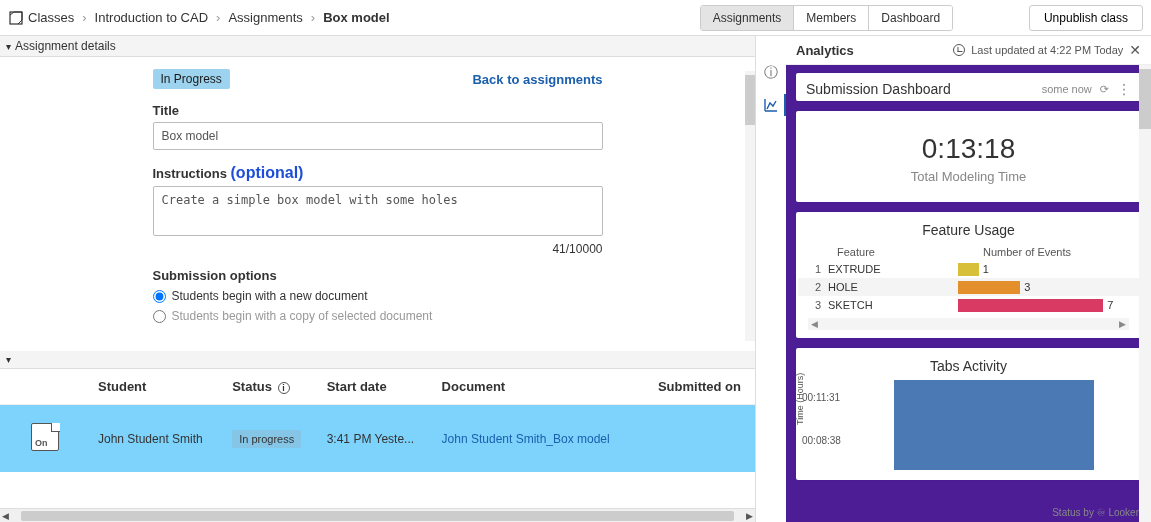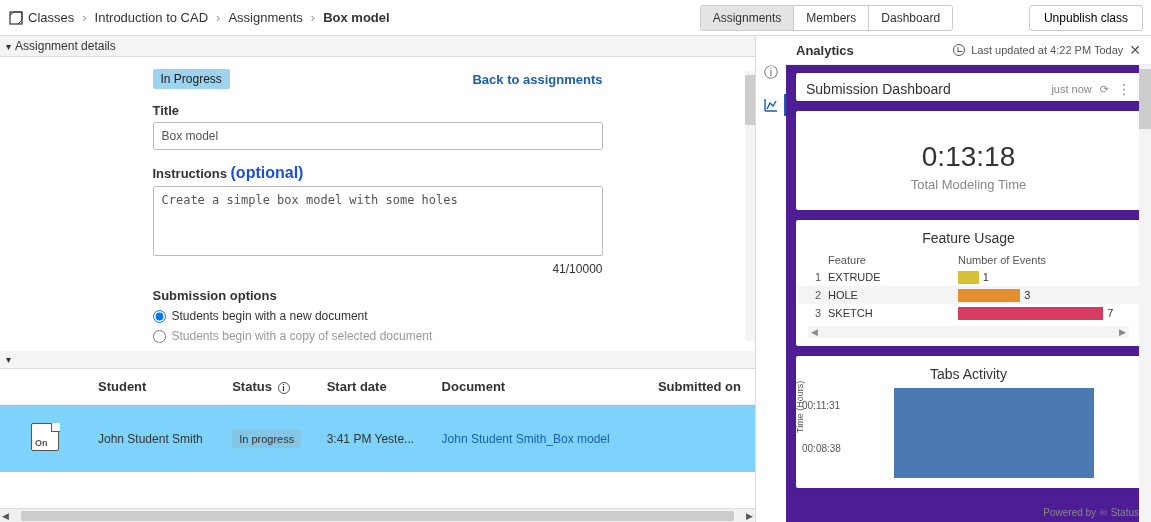--- a/index.html
+++ b/index.html
@@ -19,21 +19,21 @@
 .section-head { background: #f4f4f4; border-bottom: 1px solid #ddd; font-size: 12px; padding: 3px 6px; display: flex; align-items: center; gap: 4px; }
 .section-head .chev { font-size: 10px; }
 .details-body { padding: 12px 0 8px 0; overflow-y: auto; position: relative; flex: 0 0 294px; }
 .details-inner { margin: 0 auto; width: 450px; }
 .badge-row { display: flex; align-items: center; margin-bottom: 14px; }
 .badge-inprog { background: #9dd3ee; color: #1a1a1a; font-size: 12px; padding: 3px 8px; border-radius: 2px; }
 .back-link { margin-left: auto; color: #1b5fad; font-weight: 700; font-size: 13px; cursor: pointer; }
 .field-label { font-size: 13px; font-weight: 600; margin-bottom: 4px; }
 .field-label .opt { font-weight: 700; color: #1d4ed8; font-size: 16px; }
 .text-input { width: 100%; border: 1px solid #bbb; border-radius: 2px; padding: 6px 8px; font-size: 12px; color: #555; margin-bottom: 14px; }
-.textarea { width: 100%; border: 1px solid #bbb; border-radius: 2px; padding: 6px 8px; font-size: 12px; color: #555; height: 70px; resize: none; }
+.textarea { width: 100%; border: 1px solid #bbb; border-radius: 2px; padding: 6px 8px; font-size: 12px; color: #555; height: 50px; resize: none; }
 .counter { text-align: right; font-size: 12px; color: #333; margin-top: 3px; margin-bottom: 12px; }
 .sub-opts { font-size: 13px; font-weight: 600; margin-bottom: 6px; }
 .radio-row { display: flex; align-items: center; gap: 6px; font-size: 12px; margin-bottom: 6px; color: #333; }
 .radio-row.dim { color: #999; }
 .activity-body { flex: 1; overflow: auto; }
 .tbl { width: 100%; border-collapse: collapse; font-size: 12px; }
 .tbl th { text-align: left; font-weight: 600; padding: 10px 8px; font-size: 13px; border-bottom: 1px solid #eee; }
 .tbl th.last { text-align: right; padding-right: 14px; }
 .tbl .row-sel td { background: #7dd3fc; }
 .tbl td { padding: 18px 8px; vertical-align: middle; }
@@ -54,28 +54,28 @@
 .analytics-head { display: flex; align-items: center; padding: 6px 10px; border-bottom: 1px solid #eee; font-size: 13px; }
 .analytics-head .title { font-weight: 600; }
 .analytics-head .updated { margin-left: auto; font-size: 11px; color: #555; display: flex; align-items: center; gap: 6px; }
 .analytics-head .close { cursor: pointer; font-size: 14px; color: #555; }
 .analytics-body { flex: 1; background: #4c1d95; overflow-y: auto; padding: 8px 10px 28px 10px; position: relative; }
 .card { background: #fff; border-radius: 2px; margin-bottom: 10px; box-shadow: 0 0 2px rgba(0,0,0,0.08); }
 .card-head { display: flex; align-items: center; padding: 8px 10px 4px; font-size: 14px; }
 .card-head .ht { font-weight: 400; }
 .card-head .meta { margin-left: auto; font-size: 11px; color: #888; display: flex; align-items: center; gap: 8px; }
 .card-head .dots { cursor: pointer; color: #888; font-size: 14px; }
-.time-card { text-align: center; padding: 30px 10px 18px; }
+.time-card { text-align: center; padding: 22px 10px 18px; }
 .time-val { font-size: 28px; font-weight: 400; }
 .time-lbl { color: #888; font-size: 13px; margin-top: 4px; }
 .feat-card { padding: 0 2px 8px; }
 .feat-title { text-align: center; padding: 10px 0 6px; font-size: 14px; }
 .feat-head-row { display: flex; font-size: 11px; color: #555; padding: 2px 10px; }
 .feat-head-row .c1 { width: 20px; }
-.feat-head-row .c2 { width: 130px; }
+.feat-head-row .c2 { width: 146px; margin-left: 9px; }
 .feat-head-row .c3 { flex: 1; }
 .feat-row { display: flex; align-items: center; font-size: 11px; padding: 1px 10px; height: 18px; }
 .feat-row .c1 { width: 20px; color: #555; text-align: center; }
 .feat-row .c2 { width: 130px; }
 .feat-row .bar-wrap { flex: 1; display: flex; align-items: center; gap: 4px; }
 .feat-row .bar { height: 13px; }
 .feat-row.alt { background: #f4f4f4; }
 .feat-scroll { height: 12px; margin: 4px 10px 0; background: #f4f4f4; display: flex; align-items: center; justify-content: space-between; font-size: 9px; color: #888; padding: 0 3px; }
 .tabs-card { }
 .tabs-title { text-align: center; padding: 10px 0 6px; font-size: 14px; }
@@ -209,21 +209,21 @@
         <span class="clock-ico"></span>
         <span>Last updated at 4:22 PM Today</span>
         <span class="close">✕</span>
       </span>
     </div>
     <div class="analytics-body">
       <div class="card">
         <div class="card-head">
           <span class="ht">Submission Dashboard</span>
           <span class="meta">
-            <span>just now</span>
+            <span>some now</span>
             <span class="reload">⟳</span>
             <span class="dots">⋮</span>
           </span>
         </div>
       </div>
       <div class="card time-card">
         <div class="time-val">0:13:18</div>
         <div class="time-lbl">Total Modeling Time</div>
       </div>
       <div class="card feat-card">
@@ -270,15 +270,15 @@
           <span class="ylab" style="top:12px">00:11:31</span>
           <span class="ylab" style="top:55px">00:08:38</span>
           <span class="axislab">Time (Hours)</span>
           <div class="bigbar"></div>
         </div>
       </div>
       <div class="right-scroll">
           <div class="thumb"></div>
         </div>
     </div>
-    <div class="powered">Powered by ♾ Status</div>
+    <div class="powered">Status by ♾ Looker</div>
   </div>
 </div>
 
 </body></html>

